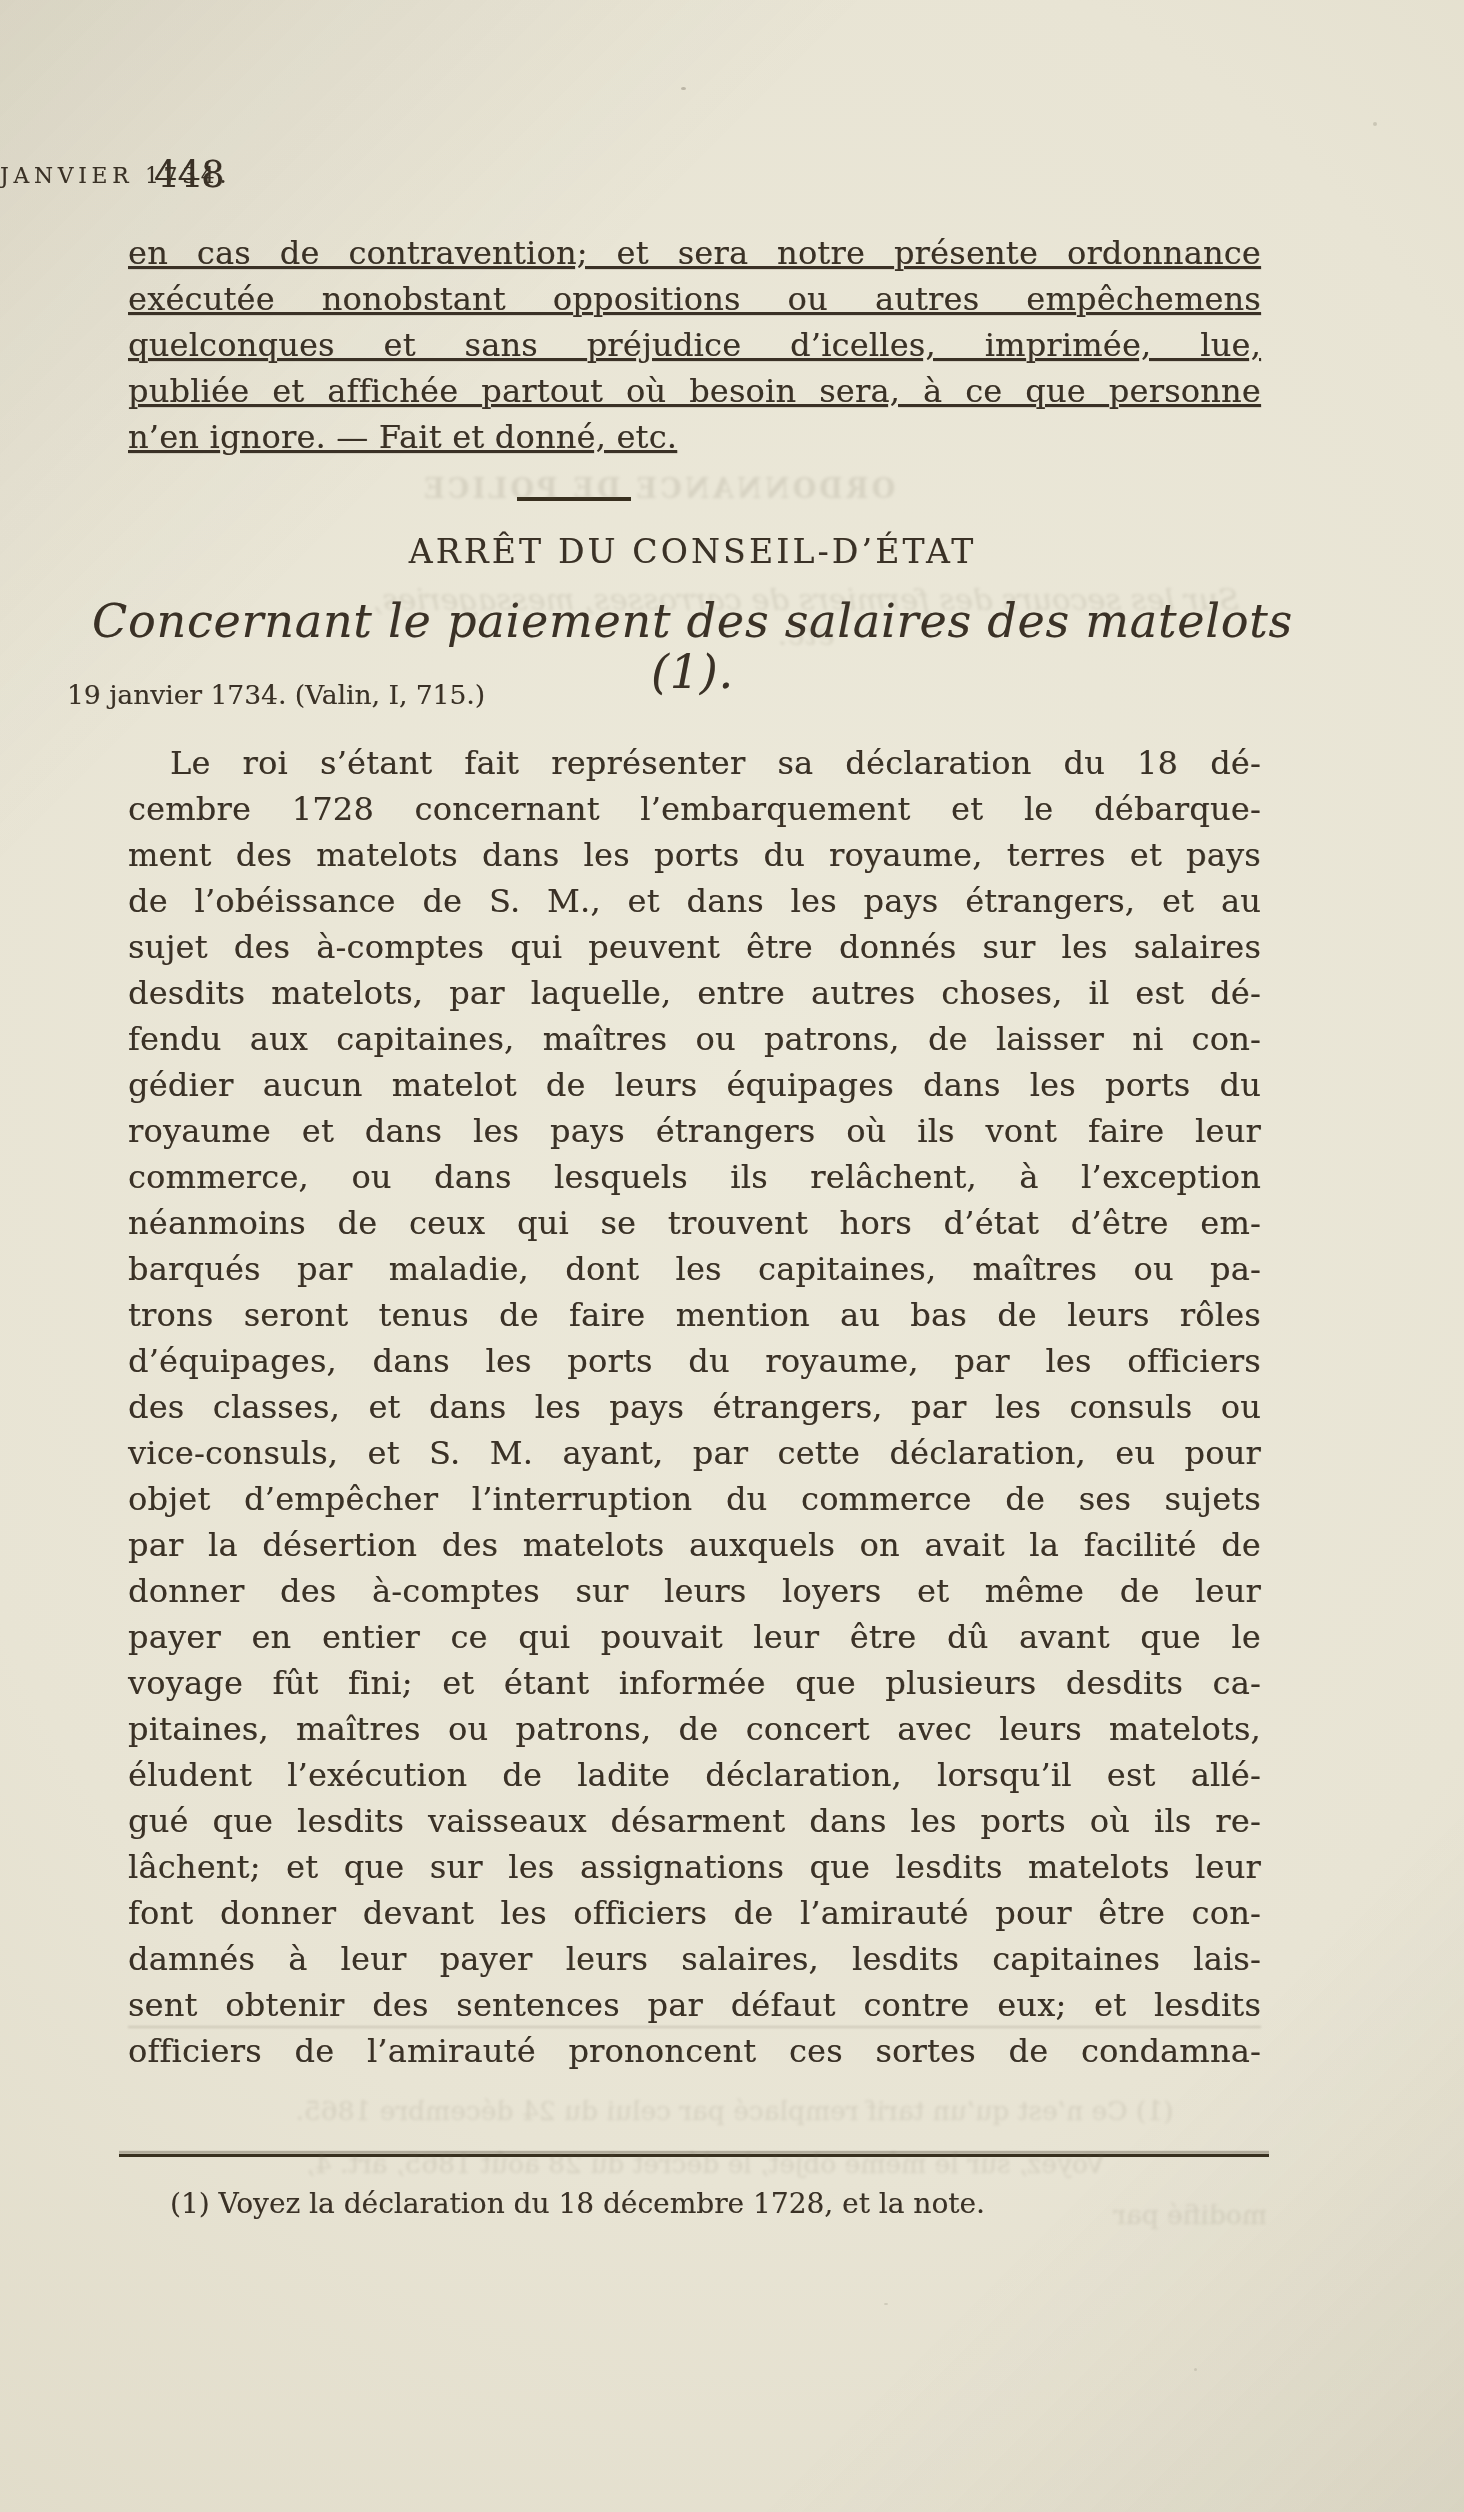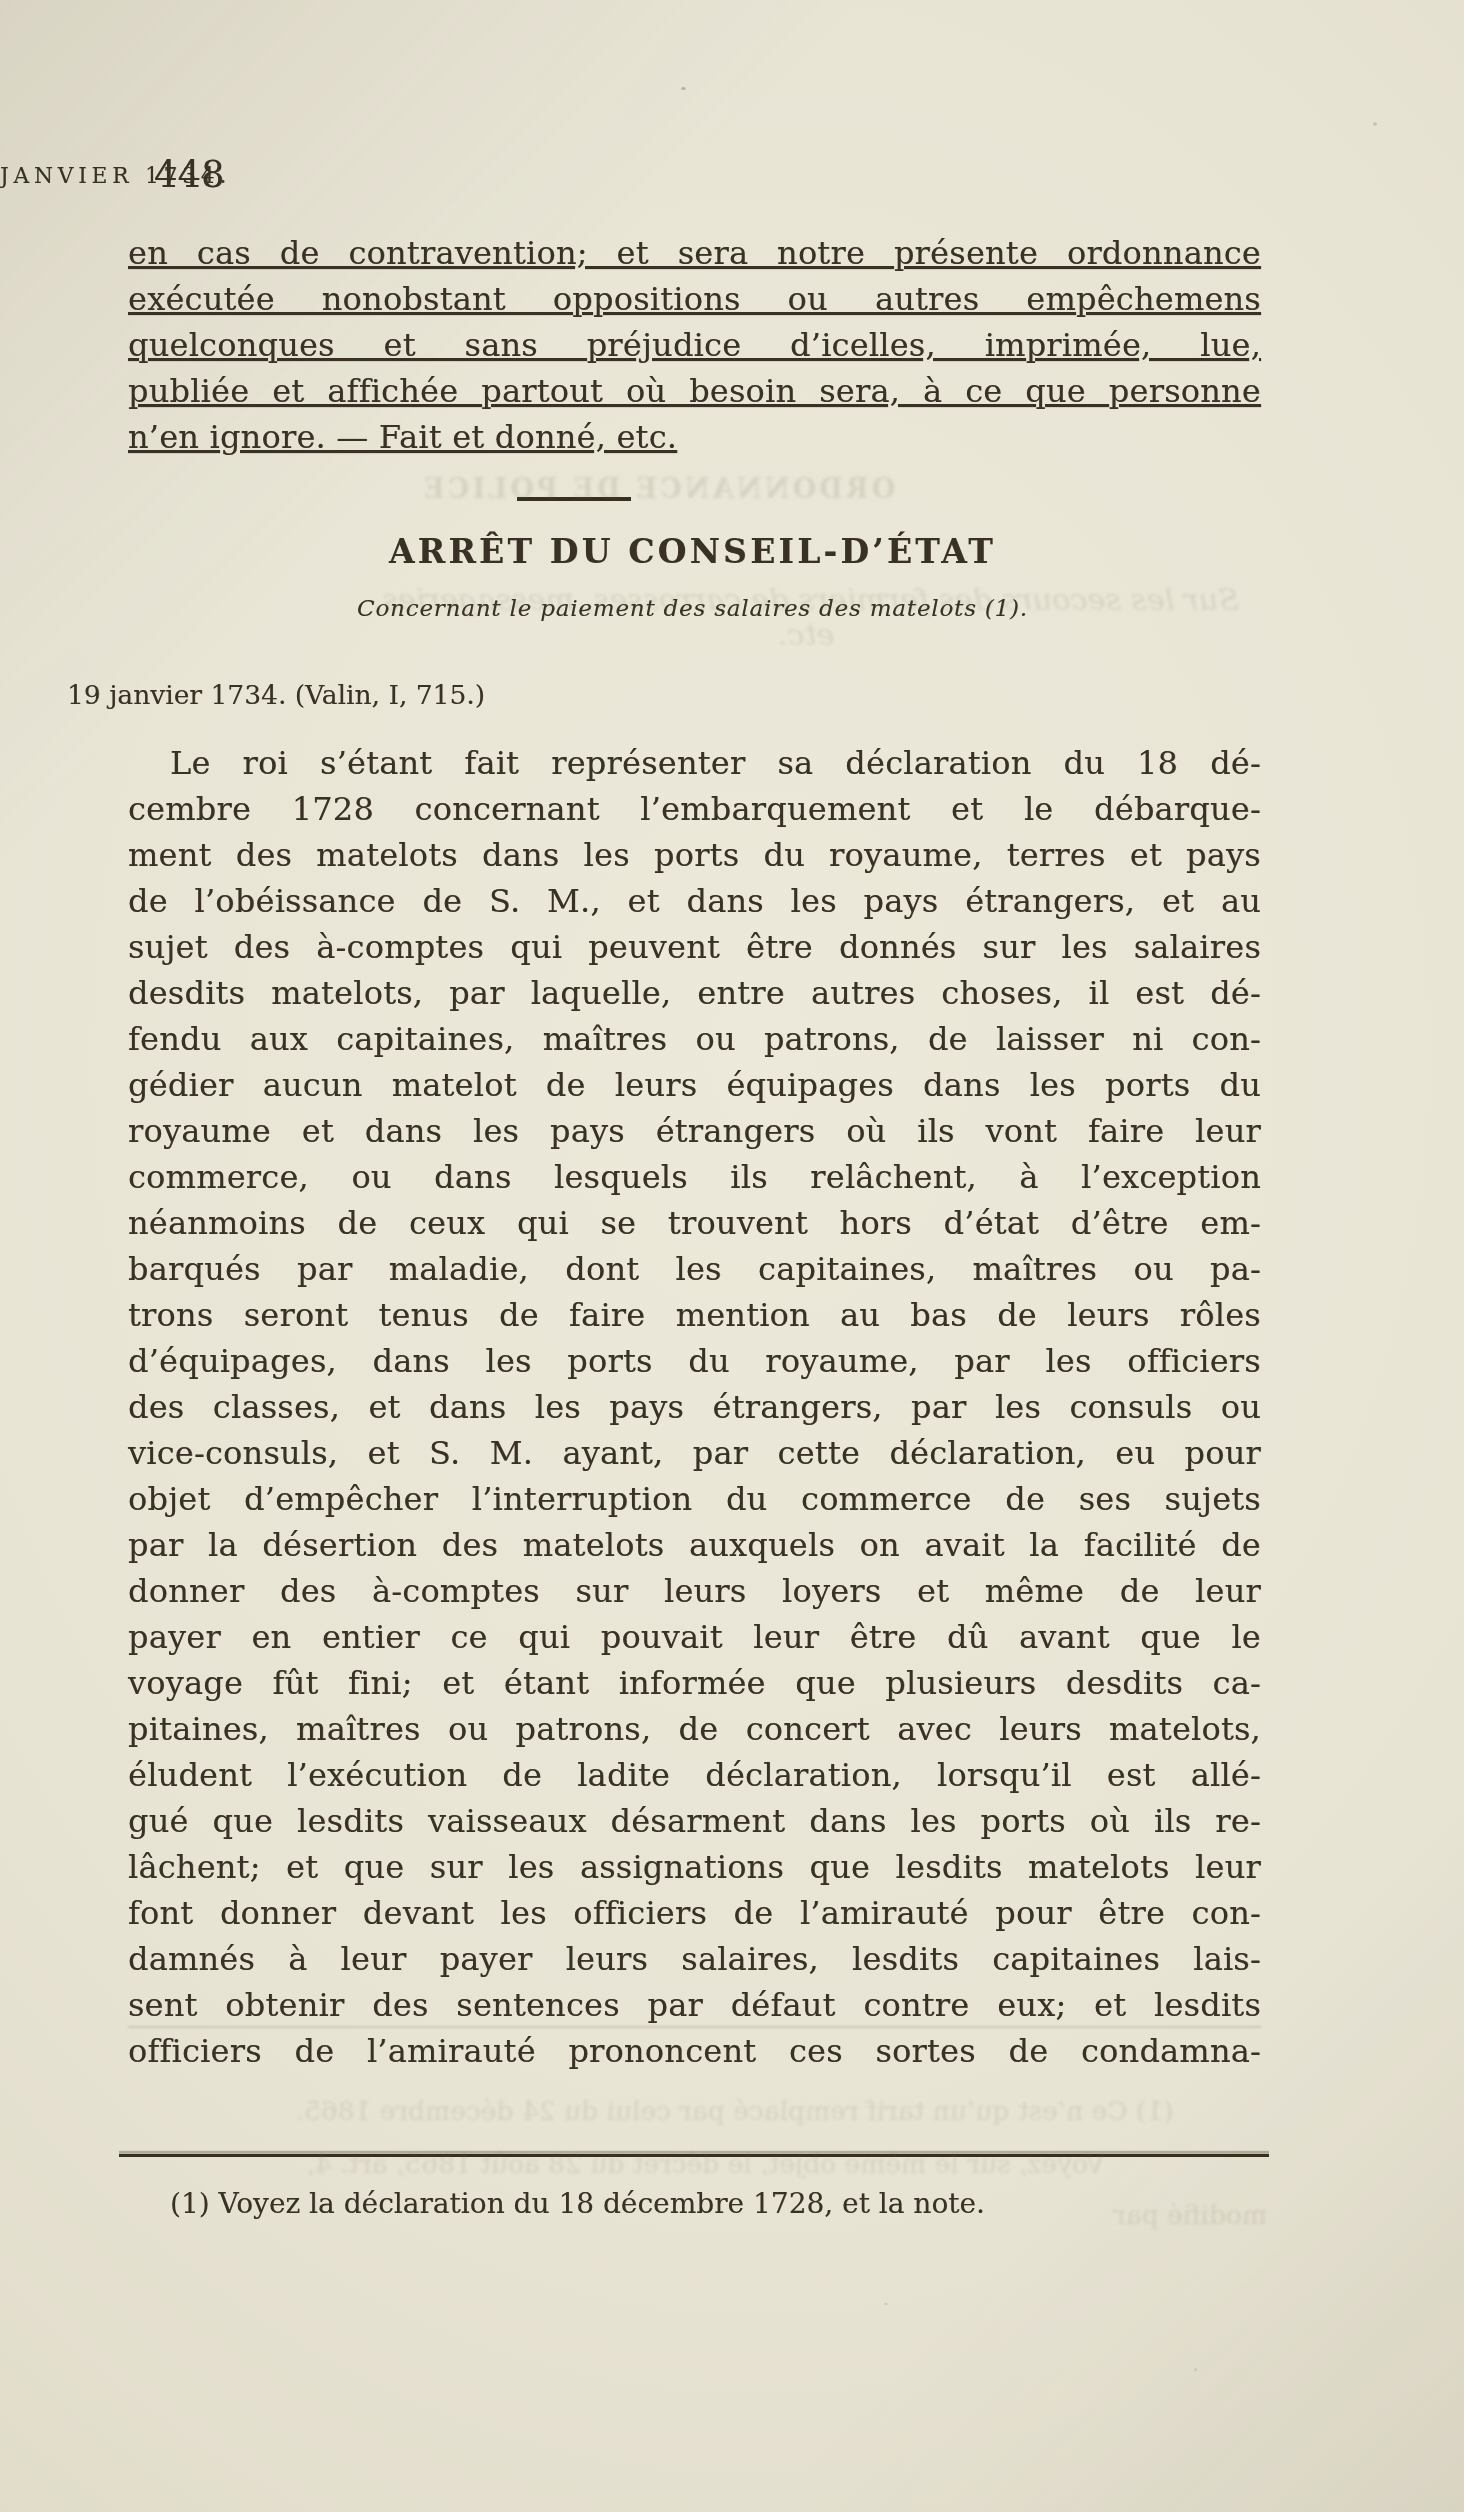--- a/index.html
+++ b/index.html
@@ -27,25 +27,25 @@
   .bodypara{top:740px;}
   .bodypara > div:first-child{padding-left:42px;}
   .divider{
     position:absolute;left:517px;top:497px;width:114px;height:4px;background:#38301f;
   }
   .divider::after{
     content:'';display:block;margin-top:2.4px;height:1.6px;background:rgba(56,48,31,0.55);
   }
   .heading{
     position:absolute;left:67px;top:534px;width:1251px;text-align:center;
-    font-size:33px;font-weight:bold;letter-spacing:3.2px;line-height:1.1;
+    font-size:33px;font-weight:normal;letter-spacing:3.2px;line-height:1.1;
   }
   .subtitle{
     position:absolute;left:67px;top:596px;width:1251px;text-align:center;
-    font-style:italic;font-size:23px;letter-spacing:0.8px;line-height:1.1;
+    font-style:italic;font-size:46px;letter-spacing:0.8px;line-height:1.1;
   }
   .dateline{
     position:absolute;left:67px;top:680px;width:1251px;text-align:left;
     font-size:26.5px;line-height:1.1;
   }
   .footrule{
     position:absolute;left:119px;top:2154px;width:1150px;height:3.2px;background:#38301f;
     box-shadow:0 -3.2px 0 rgba(56,48,31,0.30);
   }
   .footnote{

